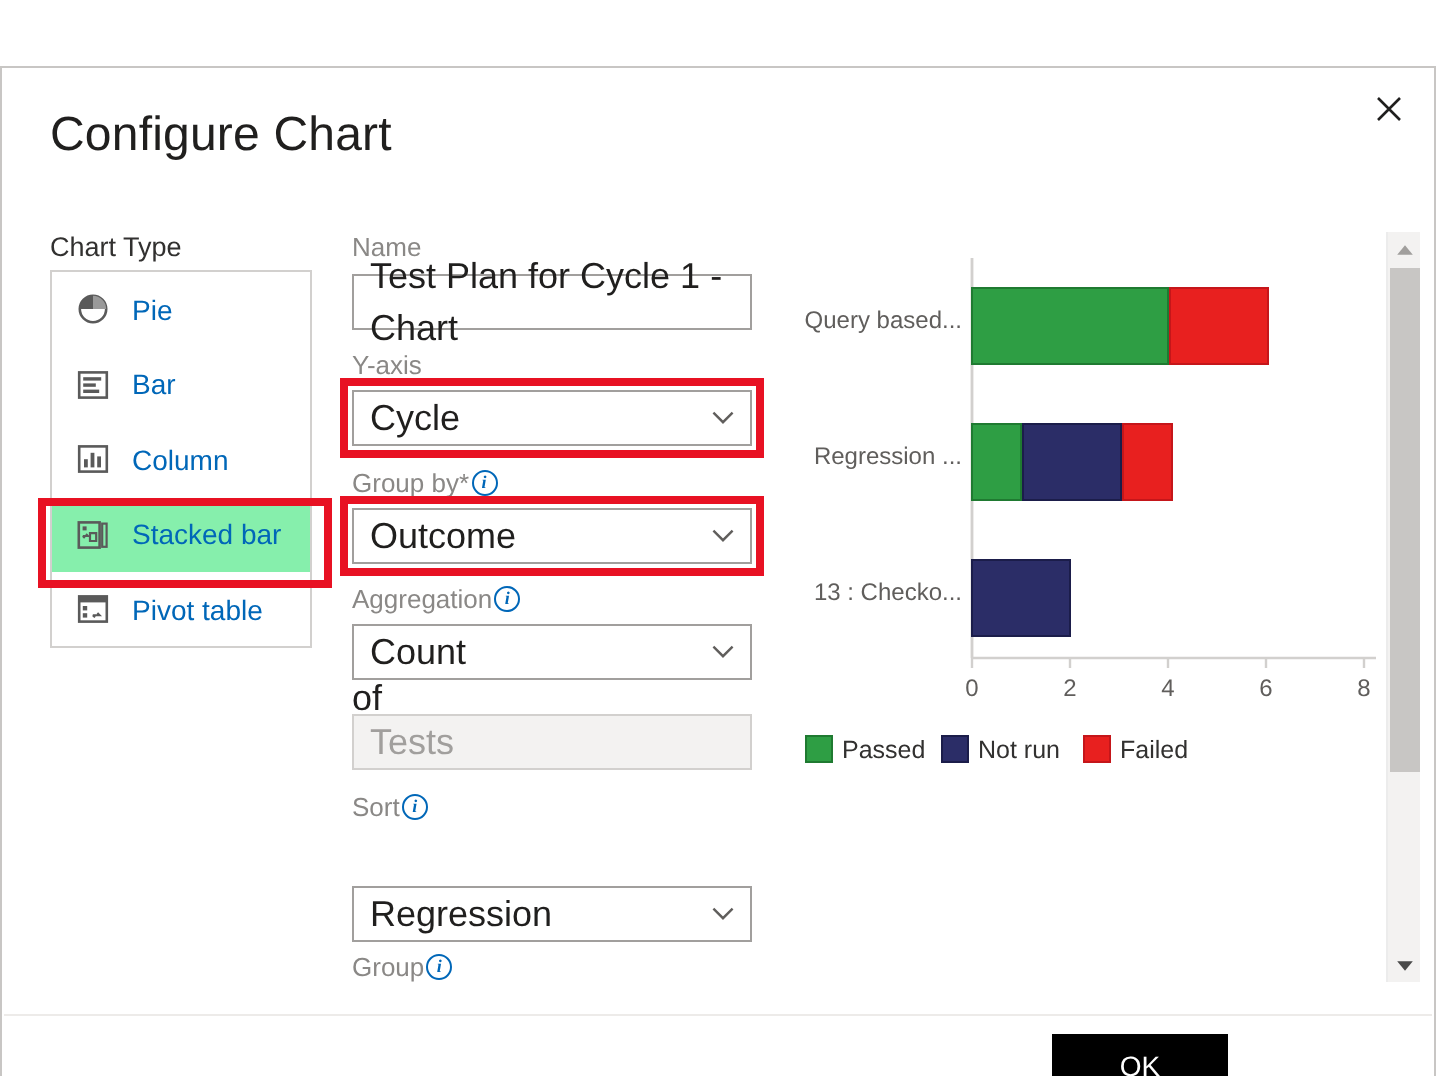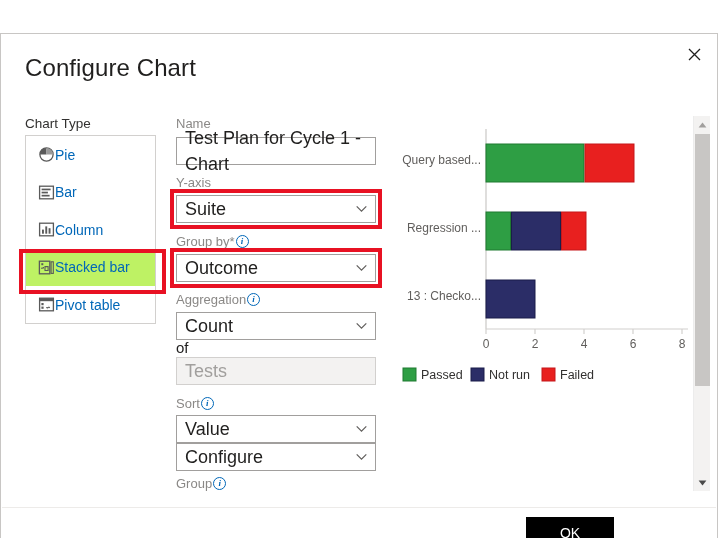--- a/index.html
+++ b/index.html
@@ -37,21 +37,21 @@
     font-size: 13px; color: #8a8886; white-space: nowrap;
     display: flex; align-items: center; gap: 0px;
   }
   .field-label.dark { color: #201f1e; }
 
   #charttype-label { position: absolute; left: 24px; top: 82px; font-size: 13.5px; color: #323130; }
   #name-label      { position: absolute; left: 175px; top: 82px; }
   #yaxis-label     { position: absolute; left: 175px; top: 141px; }
   #groupby-label   { position: absolute; left: 175px; top: 200px; }
   #agg-label       { position: absolute; left: 175px; top: 258px; }
-  #of-label        { position: absolute; left: 175px; top: 305px; font-size: 15px; color: #201f1e; text-align: center; }
+  #of-label        { position: absolute; left: 175px; top: 305px; font-size: 18px; color: #201f1e; text-align: center; }
   #sort-label      { position: absolute; left: 175px; top: 362px; }
   #series-label    { position: absolute; left: 175px; top: 442px; width: 200px; }
 
   
   .info-icon {
     display: inline-block; width: 13px; height: 13px;
     border: 1px solid #0067b8; border-radius: 50%;
     color: #0067b8; font-size: 9px; line-height: 11px;
     text-align: center; font-family: "Liberation Serif", serif;
     font-style: italic; font-weight: bold;
@@ -60,23 +60,23 @@
   #series-label .info-icon { float: right; margin-right: 4px; }
 
   
   #charttype-list {
     position: absolute; left: 24px; top: 101px;
     width: 131px; height: 189px;
     border: 1px solid #d2d0ce; background: #ffffff;
   }
   .ct-item {
     display: flex; align-items: center; height: 37.5px;
-    padding-left: 12px; cursor: pointer;
-  }
-  .ct-item.selected { background: #bef264; }
+    padding-left: 12px; gap: 11px; cursor: pointer;
+  }
+  .ct-item.selected { background: #86efac; }
   .ct-label { font-size: 14px; color: #0067b8; white-space: nowrap; }
   .ct-icon { width: 17px; height: 17px; flex: 0 0 17px; display: block; }
 
   
   .tf {
     position: absolute; height: 28px; width: 200px; left: 175px;
     border: 1px solid #a19f9d; background: #ffffff;
     font-family: "Liberation Sans", sans-serif; font-size: 18px;
     color: #201f1e; padding: 0 8px; line-height: 26px;
     display: flex; align-items: center;
@@ -211,21 +211,21 @@
     </div>
   </div>
 
   <div id="name-label" class="field-label">Name</div>
   <div id="name-input" class="tf">
     <span>Test Plan for Cycle 1 - Chart</span>
   </div>
 
   <div id="yaxis-label" class="field-label">Y-axis</div>
   <div id="yaxis-dd" class="tf dd">
-    <span>Suite</span>
+    <span>Cycle</span>
     <svg class="chev" viewBox="0 0 11 7">
       <path d="M0.7 0.8 L5.5 5.6 L10.3 0.8" fill="none" stroke="#605e5c" stroke-width="1.2"></path>
     </svg>
   </div>
 
   <div id="groupby-label" class="field-label">
     <span>Group by*</span>
     <span class="info-icon">i</span>
   </div>
   <div id="groupby-dd" class="tf dd">
@@ -248,28 +248,22 @@
 
   <div id="of-label">of</div>
   <div id="of-input" class="tf disabled">
     <span>Tests</span>
   </div>
 
   <div id="sort-label" class="field-label">
     <span>Sort</span>
     <span class="info-icon">i</span>
   </div>
-  <div id="sort-value-dd" class="tf dd">
-    <span>Value</span>
-    <svg class="chev" viewBox="0 0 11 7">
-      <path d="M0.7 0.8 L5.5 5.6 L10.3 0.8" fill="none" stroke="#605e5c" stroke-width="1.2"></path>
-    </svg>
-  </div>
   <div id="sort-order-dd" class="tf dd">
-    <span>Configure</span>
+    <span>Regression</span>
     <svg class="chev" viewBox="0 0 11 7">
       <path d="M0.7 0.8 L5.5 5.6 L10.3 0.8" fill="none" stroke="#605e5c" stroke-width="1.2"></path>
     </svg>
   </div>
 
   <div id="series-label" class="field-label">
     <span>Group</span>
     <span class="info-icon">i</span>
   </div>
 

